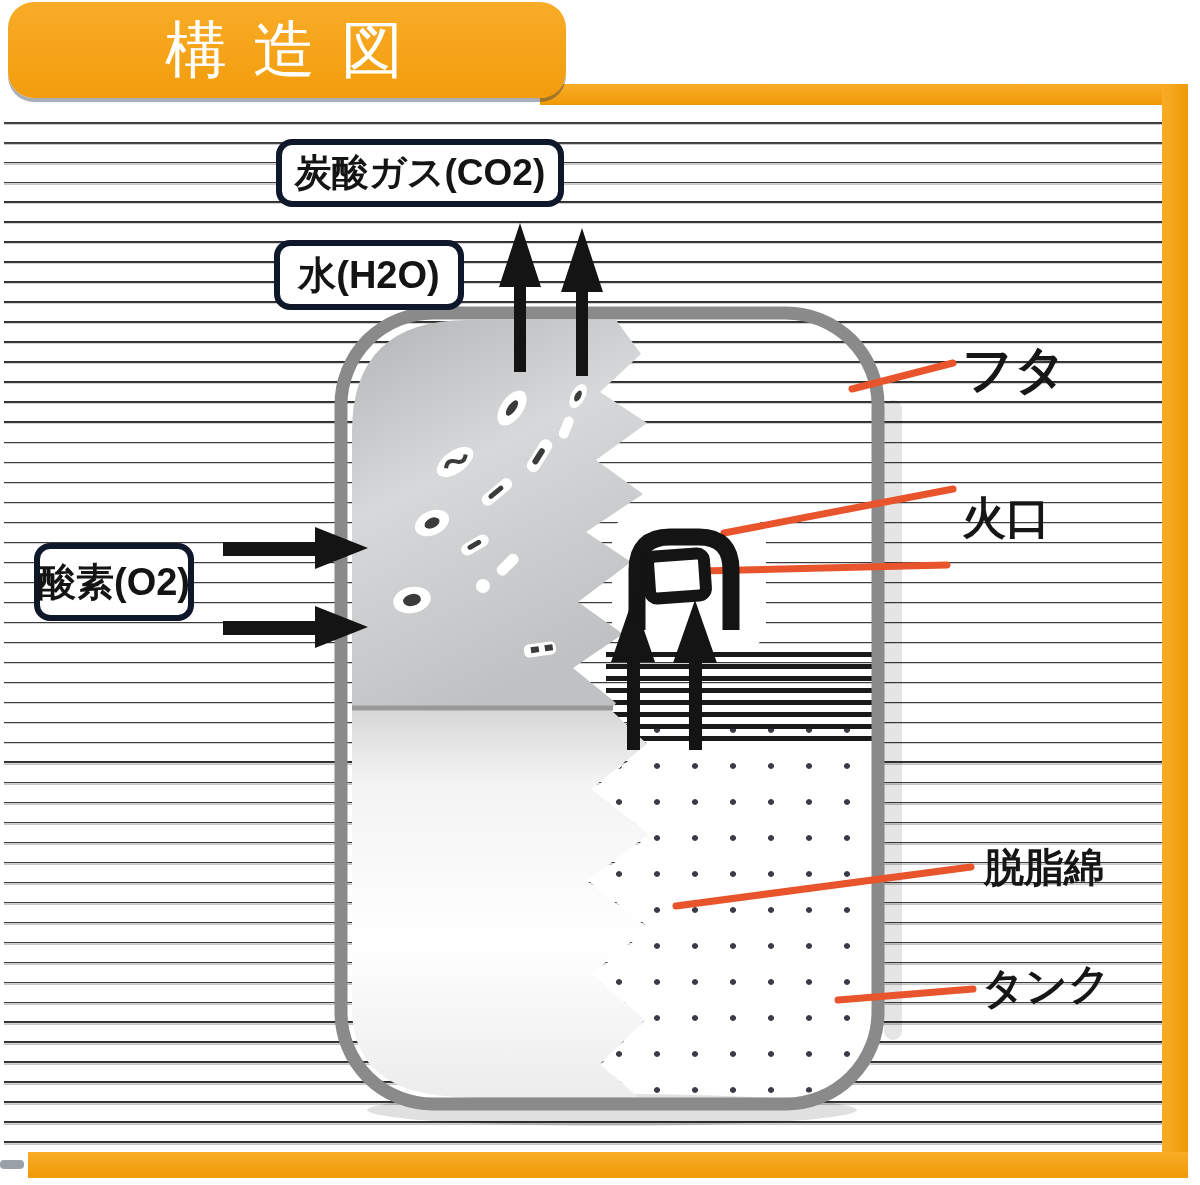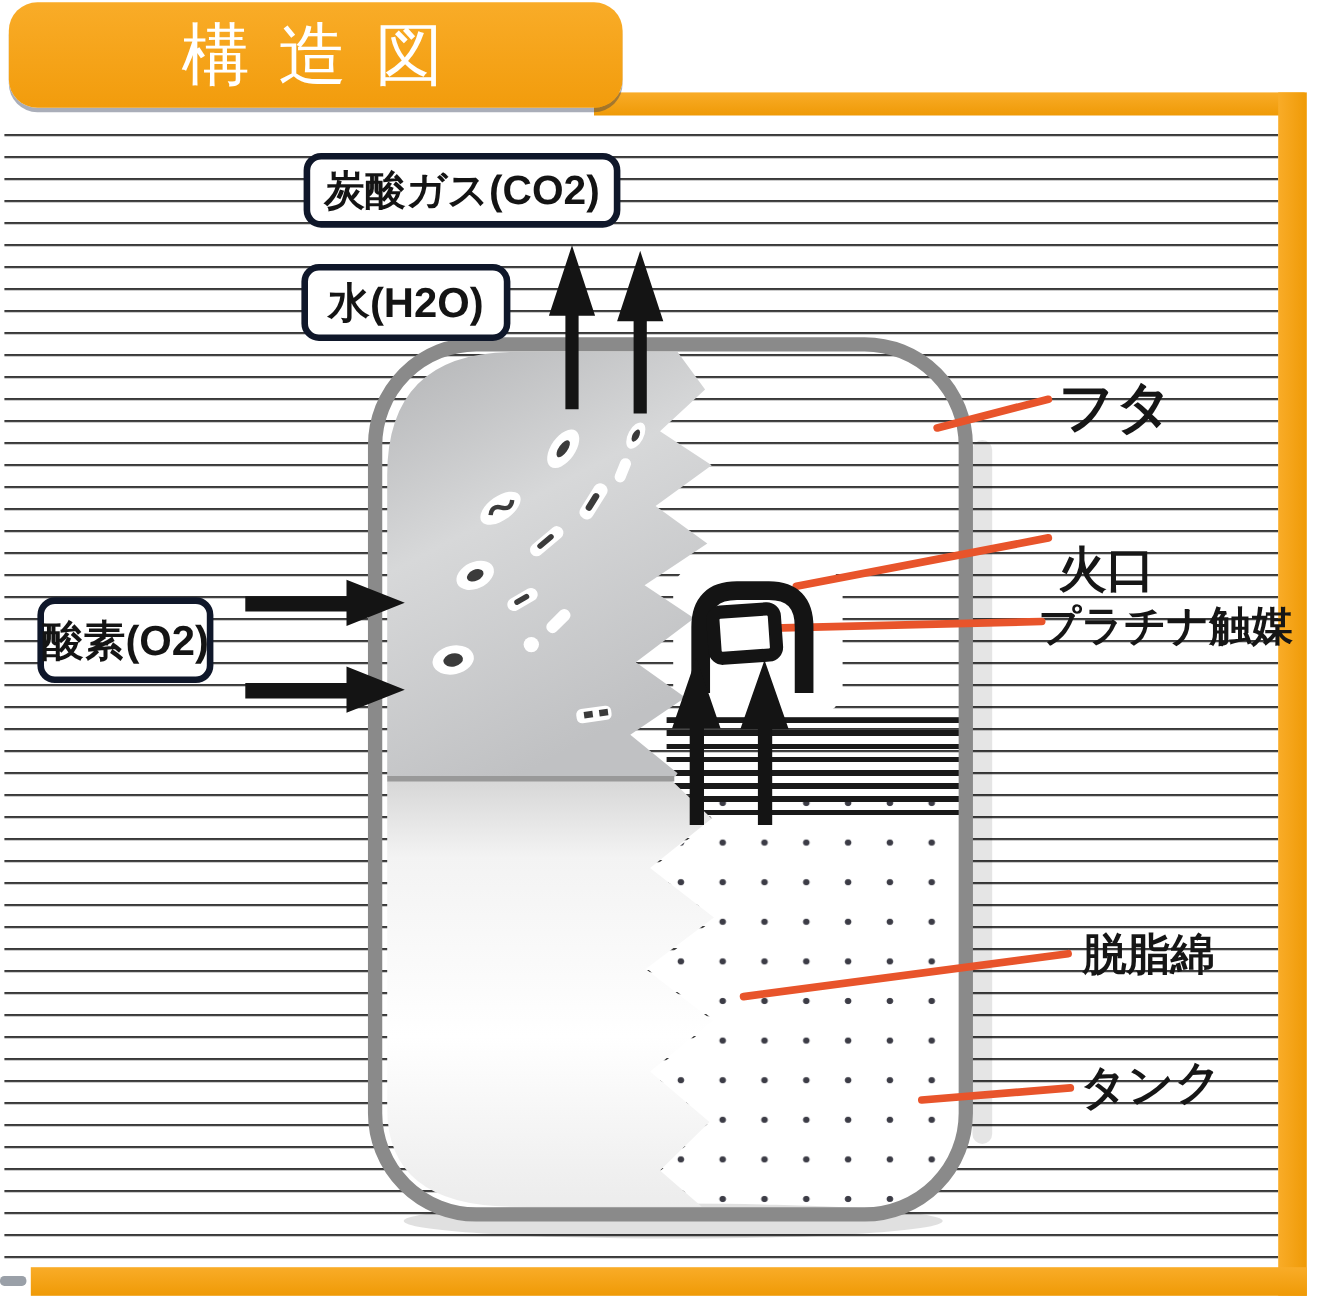--- a/index.html
+++ b/index.html
@@ -171,17 +171,16 @@
       <path d="M 695,600 L 717,663 L 702,663 L 702,750 L 689,750 L 689,663 L 673,663 Z"></path>
     </g>
   </svg>
 
   <div class="callout co2">炭酸ガス(CO2)</div>
   <div class="callout h2o">水(H2O)</div>
   <div class="callout o2">酸素(O2)</div>
 
   <div class="part-label lbl-lid">フタ</div>
   <div class="part-label lbl-burner">火口</div>
-  <div class="part-label lbl-catalyst">プラチナ触媒</div>
   <div class="part-label lbl-cotton">脱脂綿</div>
   <div class="part-label lbl-tank">タンク</div>
 
 </div>
 
 </body></html>

